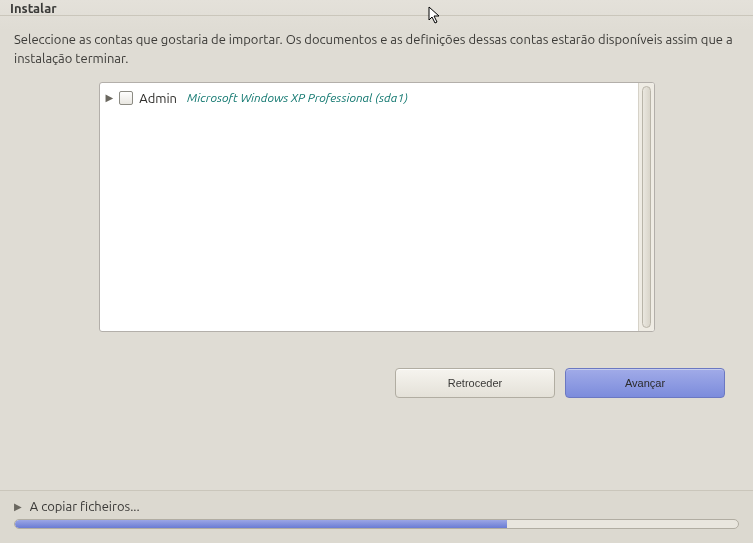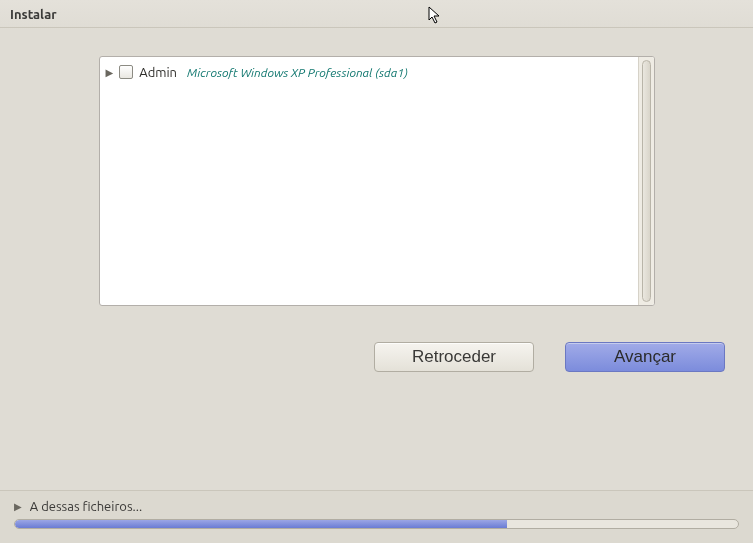--- a/index.html
+++ b/index.html
@@ -14,21 +14,21 @@
     height: 543px;
     overflow: hidden;
   }
   .window {
     width: 753px;
     height: 543px;
     background: linear-gradient(to bottom, #e4e1da 0px, #dfdcd4 30px);
     position: relative;
   }
   .titlebar {
-    height: 28px;
+    height: 16px;
     border-bottom: 1px solid #cac6bb;
     display: flex;
     align-items: center;
     padding: 0 10px;
     position: relative;
   }
   .titlebar .title {
     font-weight: bold;
     font-size: 13px;
     color: #3a3a38;
@@ -113,24 +113,23 @@
     gap: 10px;
     padding: 36px 14px 0 0;
   }
   .btn {
     min-width: 160px;
     height: 30px;
     border: 1px solid #b1ada2;
     border-radius: 4px;
     background: linear-gradient(to bottom, #f6f4ef, #e4e1d8);
     color: #3a3937;
-    font-size: 17px;
+    font-size: 11px;
     cursor: pointer;
     box-shadow: inset 0 1px 0 #fdfdfb;
-    margin-left: 21px;
   }
   .btn.primary {
     background: linear-gradient(to bottom, #a1abe8, #7c8cdc);
     border: 1px solid #6b78c2;
     color: #2b2b2b;
     box-shadow: inset 0 1px 0 #c5cced;
   }
   .footer {
     position: absolute;
     left: 0; right: 0; bottom: 0;
@@ -170,20 +169,21 @@
 
   <div class="titlebar">
     <span class="title">Instalar</span>
     <svg class="cursor" width="14" height="20" viewBox="0 0 14 20">
       <path d="M1 1 L1 14 L4 11 L7 17 L9 16 L6 10 L11 10 Z" fill="#fff" stroke="#000" stroke-width="1"></path>
     </svg>
   </div>
 
   <div class="content">
     <div class="intro">
+      <p>Seleccione as contas que gostaria de importar. Os documentos e as definições dessas contas estarão disponíveis assim que a instalação terminar.</p>
     </div>
 
     <div class="listbox">
       <div class="listarea">
         <div class="row">
           <span class="disclosure">▶</span>
           <span class="cb"></span>
           <span class="name">Admin</span>
           <span class="desc">Microsoft Windows XP Professional (sda1)</span>
         </div>
@@ -195,19 +195,19 @@
 
     <div class="button-row">
       <button class="btn">Retroceder</button>
       <button class="btn primary">Avançar</button>
     </div>
   </div>
 
   <div class="footer">
     <div class="status-line">
       <span class="disclosure">▶</span>
-      <span>A dessas ficheiros...</span>
+      <span>A copiar ficheiros...</span>
     </div>
     <div class="progress">
       <div class="fill" style="width: 68%;"></div>
     </div>
   </div>
 </div>
 
 </body></html>

